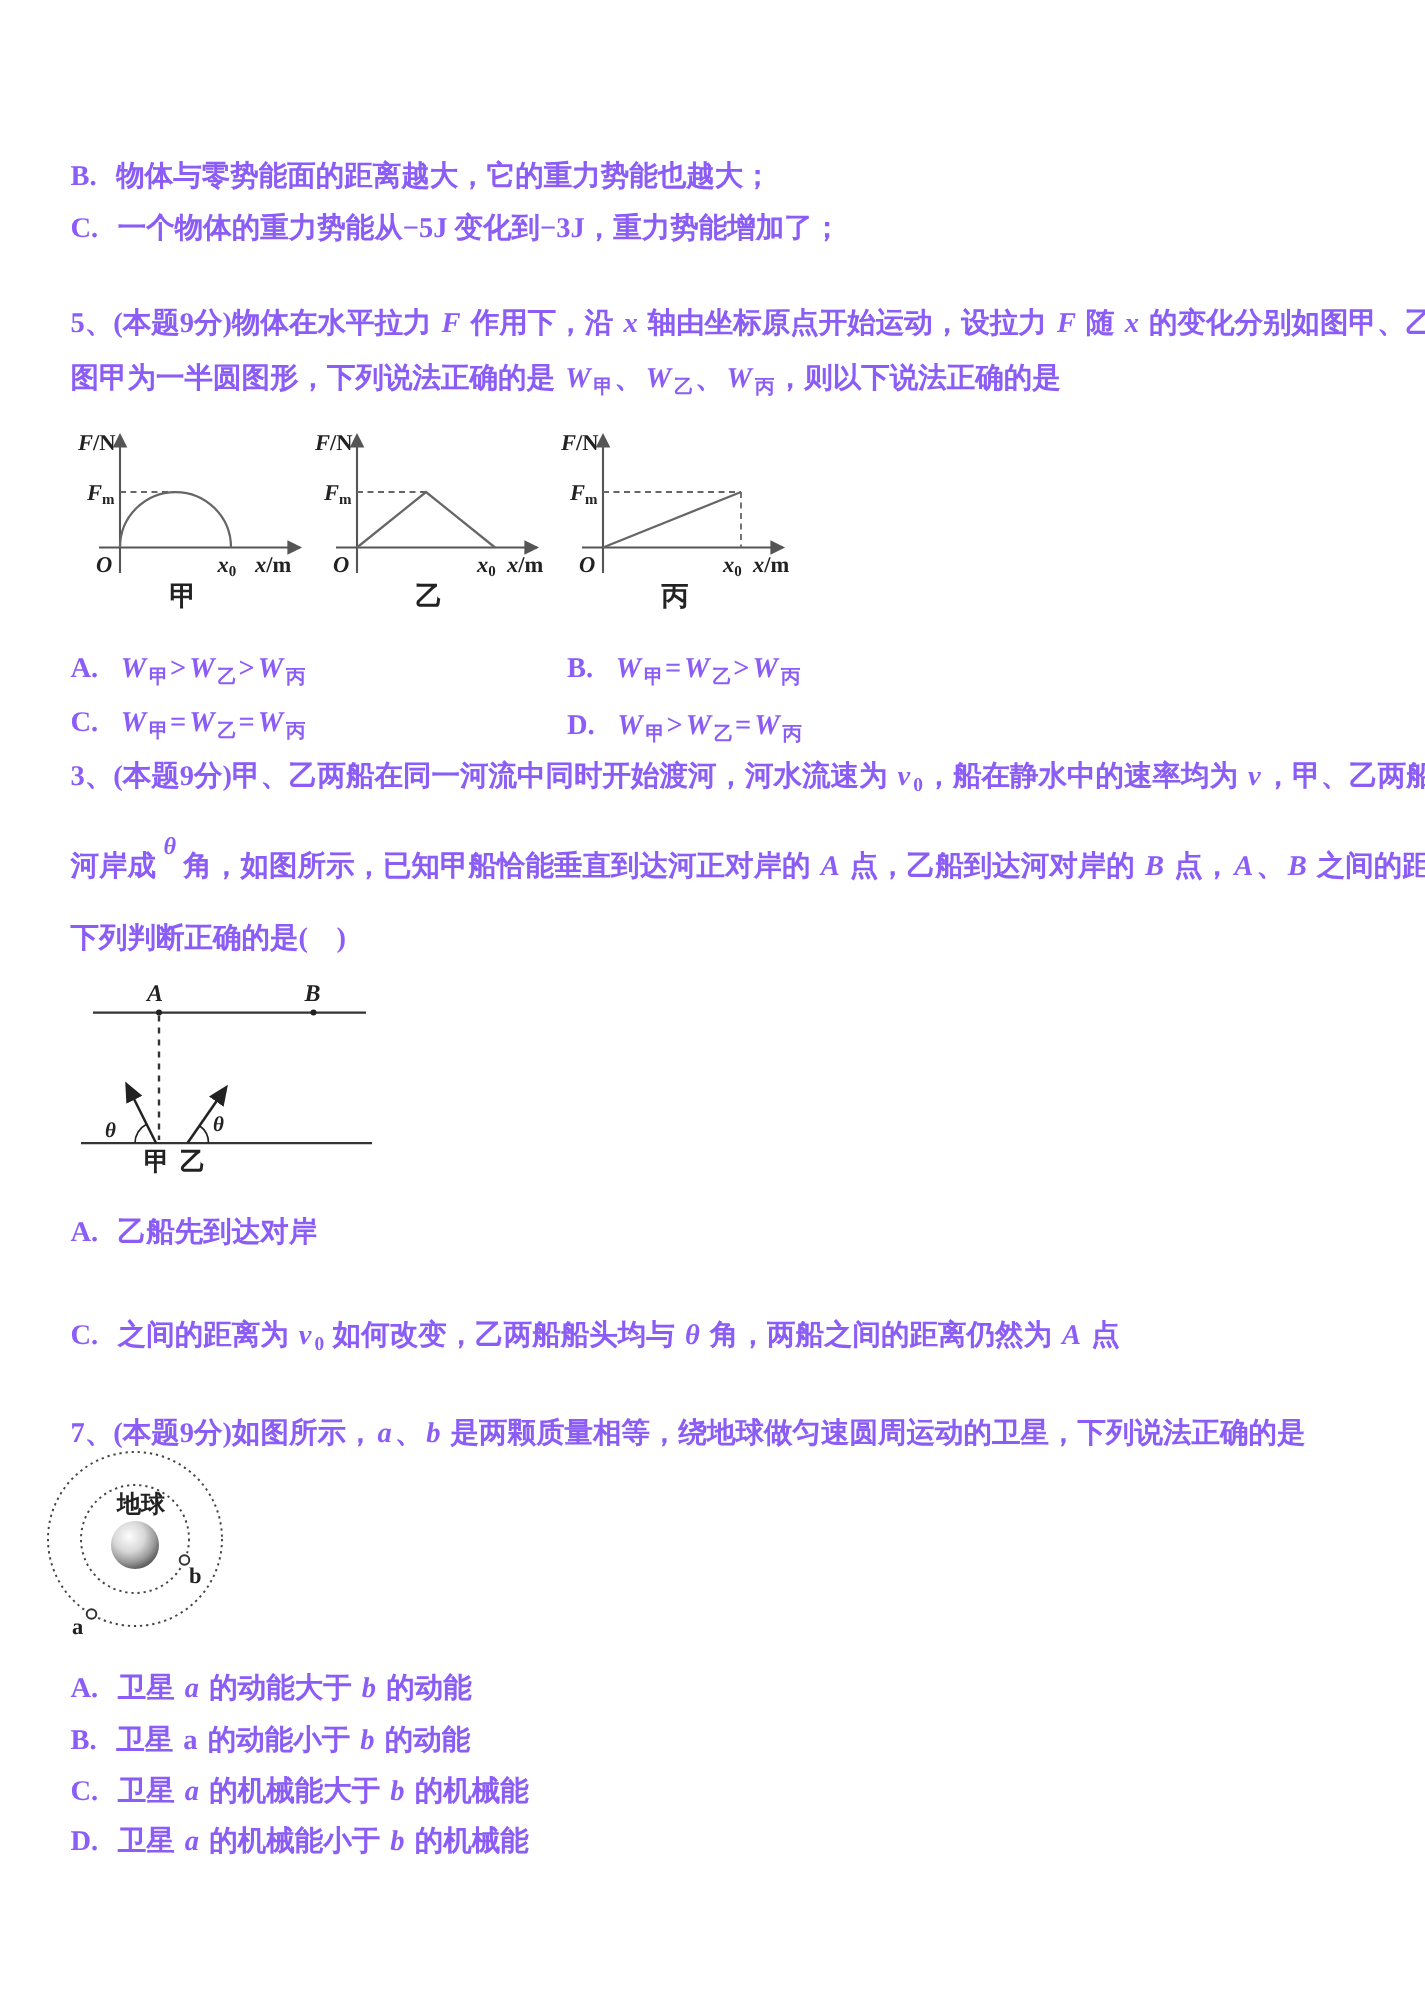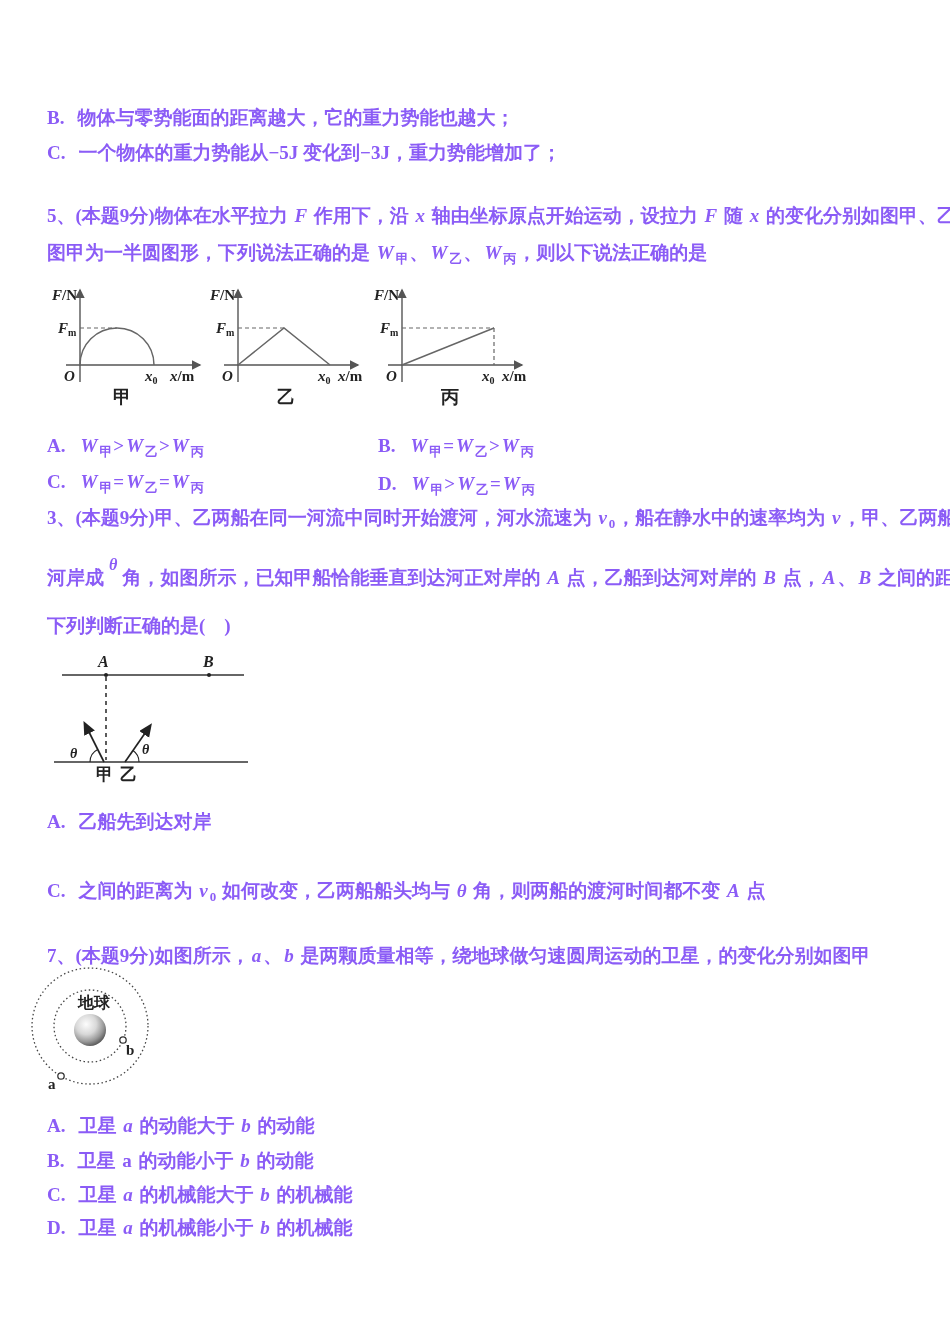--- a/index.html
+++ b/index.html
@@ -135,24 +135,24 @@
     <text x="18" y="108" font-size="14" class="sv-it">θ</text>
     <text x="90" y="104" font-size="14" class="sv-it">θ</text>
     <text x="44" y="130" font-size="17">甲</text>
     <text x="68" y="130" font-size="17">乙</text>
   </svg>
 
   <div class="line" style="top:810px;left:47px">
     <span class="opt-label">A.</span><span><span class="seg-t">乙船先到达对岸</span></span>
   </div>
   <div class="line" style="top:879px;left:47px">
-    <span class="opt-label">C.</span><span><span class="seg-t">之间的距离为 </span><span class="seg-v">v</span><span class="seg-s">0</span><span class="seg-t"> 如何改变，乙两船船头均与 </span><span class="seg-v">θ</span><span class="seg-t"> 角，则两船的渡河时间都不变 </span><span class="seg-v">A</span><span class="seg-t"> 点</span></span>
+    <span class="opt-label">C.</span><span><span class="seg-t">之间的距离为 </span><span class="seg-v">v</span><span class="seg-s">0</span><span class="seg-t"> 如何改变，乙两船船头均与 </span><span class="seg-v">θ</span><span class="seg-t"> 角，两船之间的距离仍然为 </span><span class="seg-v">A</span><span class="seg-t"> 点</span></span>
   </div>
 
-  <div class="line" style="top:944px;left:47px"><span><span class="seg-t">7、(本题9分)如图所示，</span><span class="seg-v">a</span><span class="seg-t">、</span><span class="seg-v">b</span><span class="seg-t"> 是两颗质量相等，绕地球做匀速圆周运动的卫星，的变化分别如图甲</span></span></div>
+  <div class="line" style="top:944px;left:47px"><span><span class="seg-t">7、(本题9分)如图所示，</span><span class="seg-v">a</span><span class="seg-t">、</span><span class="seg-v">b</span><span class="seg-t"> 是两颗质量相等，绕地球做匀速圆周运动的卫星，下列说法正确的是</span></span></div>
 
   <svg style="left:20px;top:962px" width="180" height="145" viewBox="0 0 180 145">
     <defs>
       <radialGradient id="earthG" cx="38%" cy="32%" r="80%">
         <stop offset="0%" stop-color="#fdfdfd"></stop>
         <stop offset="40%" stop-color="#d8d8d8"></stop>
         <stop offset="68%" stop-color="#999999"></stop>
         <stop offset="100%" stop-color="#333333"></stop>
       </radialGradient>
     </defs>

